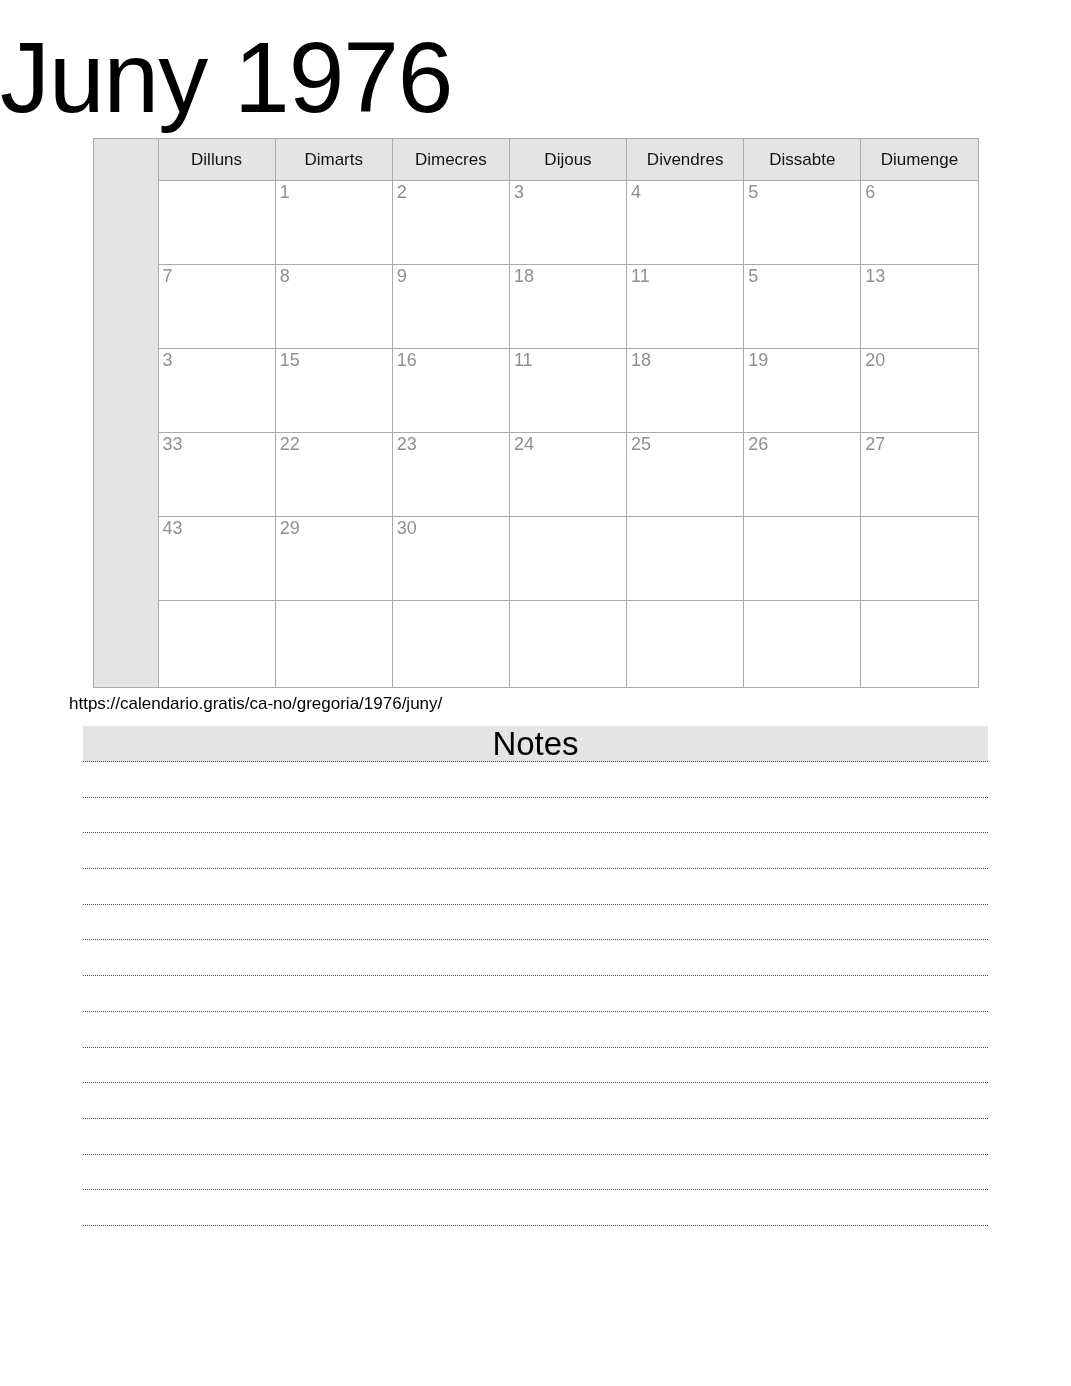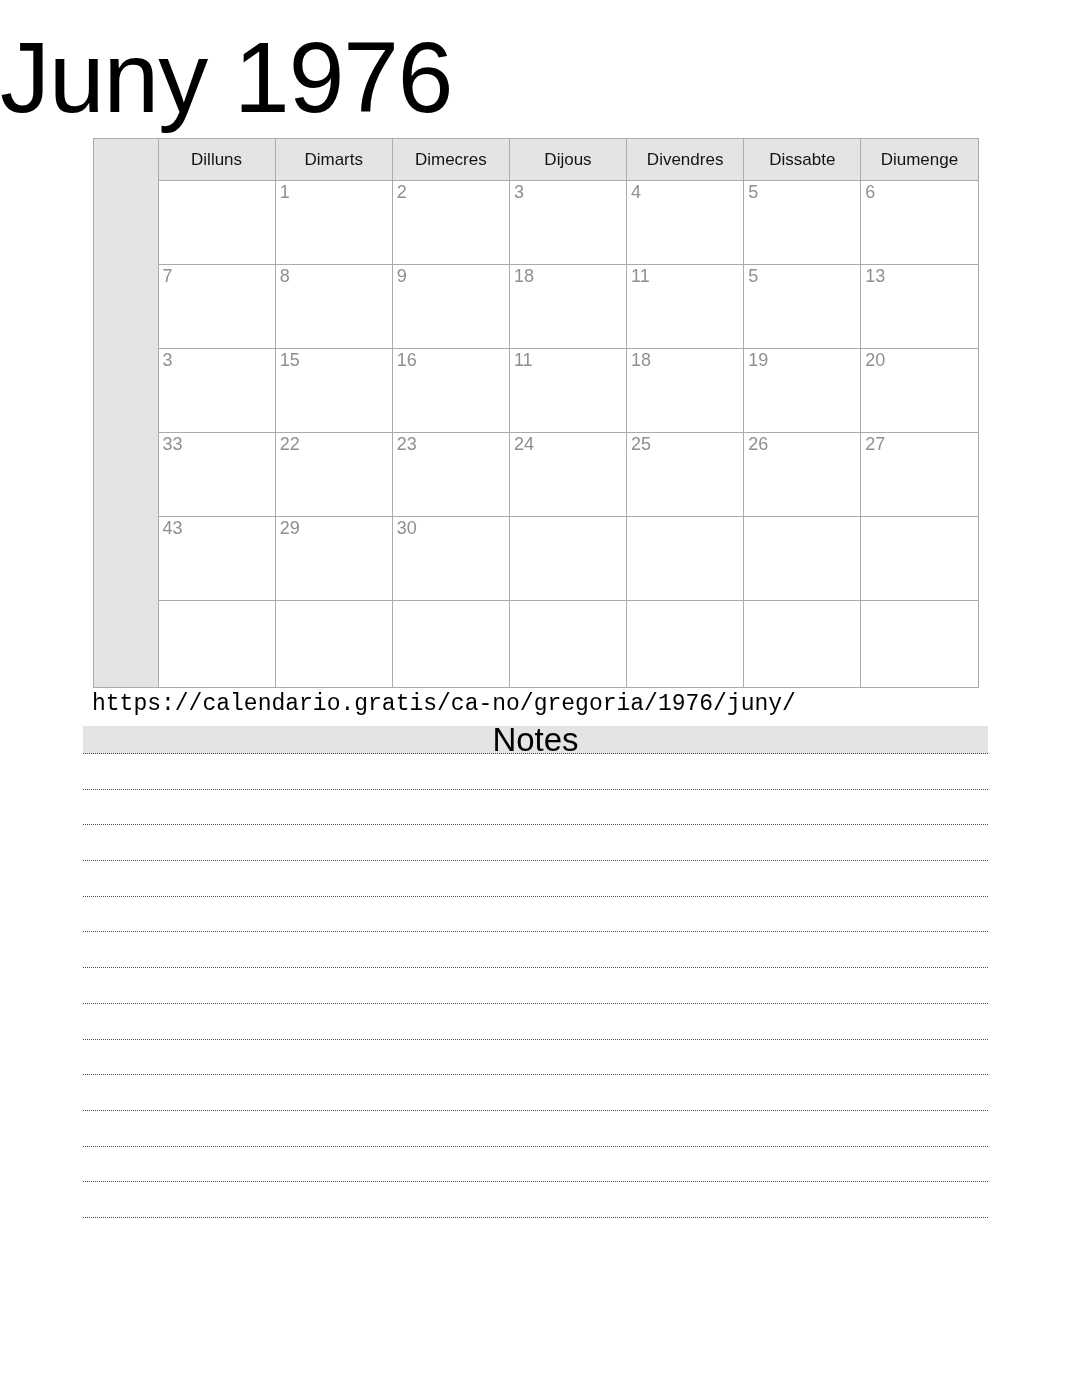--- a/index.html
+++ b/index.html
@@ -51,32 +51,31 @@
     height:84px;
     vertical-align:top;
     text-align:left;
     font-size:18px;
     color:var(--day-number,#8f8f8f);
     padding:1px 0 0 4px;
     background:#fff;
   }
   .cal tr.last-row td.day{height:87px;}
   .page-url{
-    margin:5px 0 0 92px;
-    font-size:23px;
+    margin:5px 0 0 69px;
+    font-size:17px;
     line-height:22px;
     color:var(--text,#000);
-    font-family:Liberation Mono, monospace;
   }
   .notes{
     width:905px;
     margin:11px auto 0 auto;
   }
   .notes-header{
-    height:28px;
+    height:36px;
     background:var(--header-bg,#e4e4e4);
     border-bottom:1px dotted var(--note-line,#4a4a4a);
     display:flex;align-items:center;justify-content:center;
     font-size:33px;
     color:#000;
   }
   .note-line{
     height:35.7px;
     border-bottom:1px dotted var(--note-line,#4a4a4a);
   }

